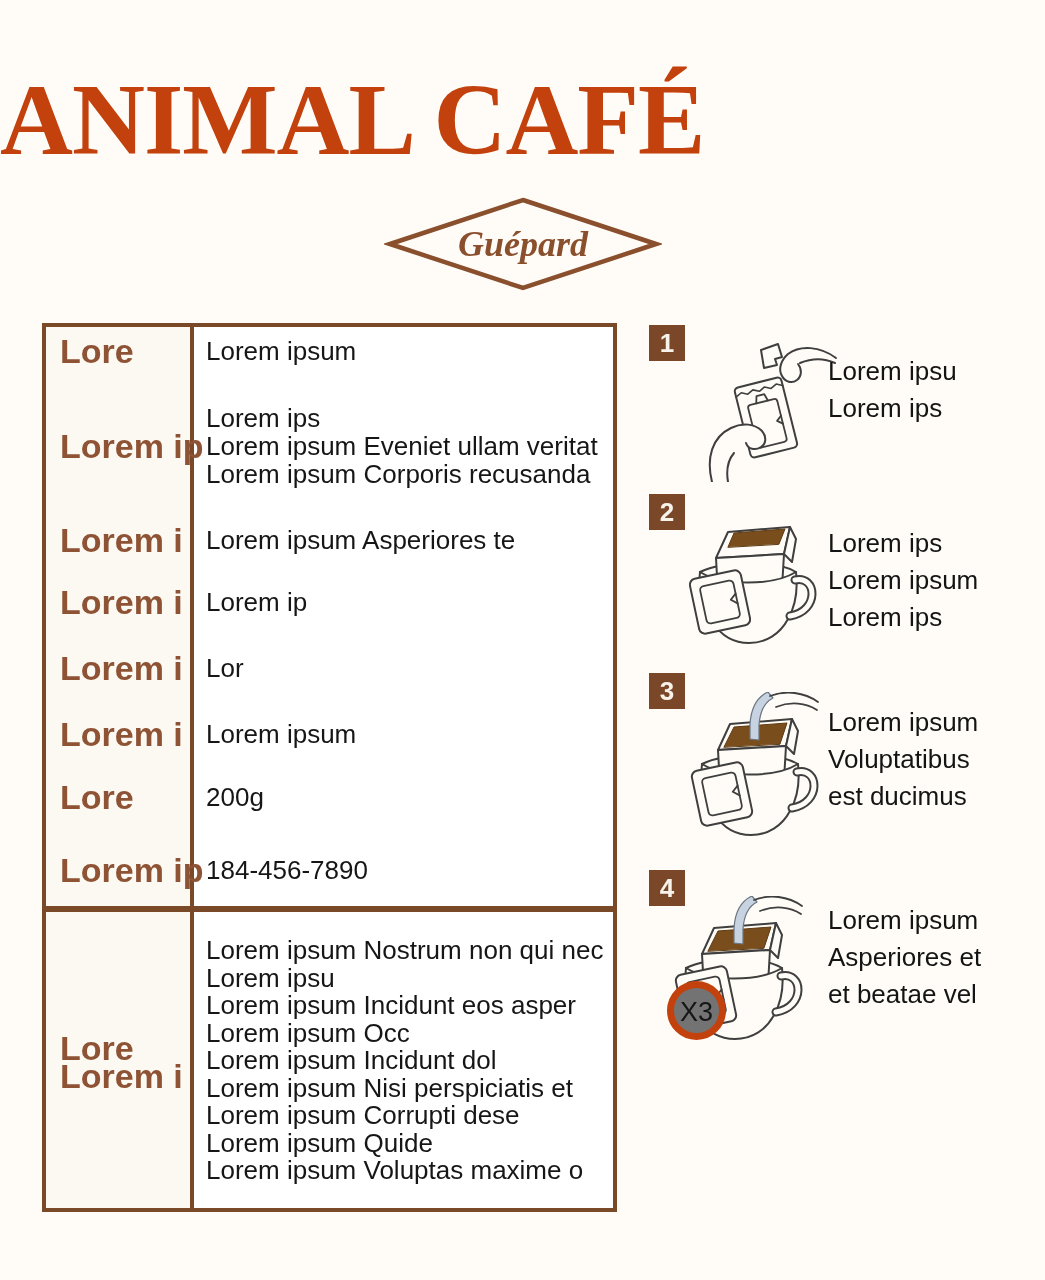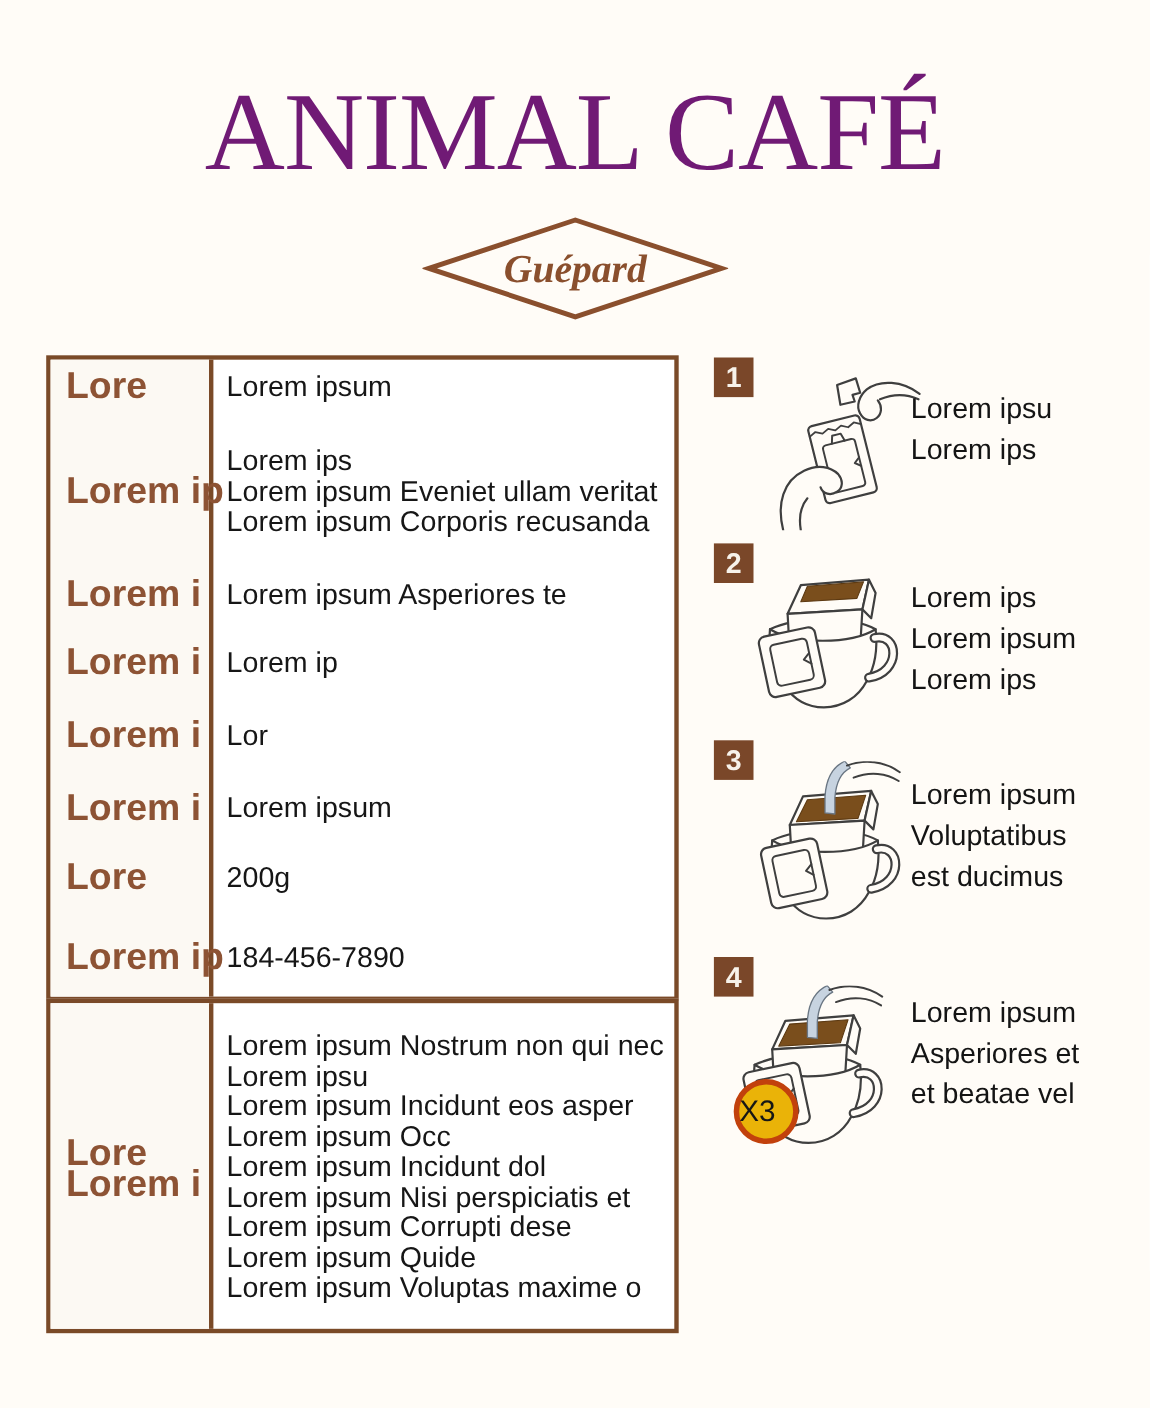--- a/index.html
+++ b/index.html
@@ -1,23 +1,23 @@
 <!DOCTYPE html>
 <html><head>
 <meta charset="utf-8">
 <style>
   html,body{margin:0;padding:0;}
   body{background:#ffffff;}
   .canvas{position:relative;width:1045px;height:1280px;background:#fffcf7;overflow:hidden;margin:0 auto;
           font-family:"Liberation Sans",sans-serif;}
 
   
-  .title{position:absolute;top:70px;left:0;width:100%;text-align:center;
-         font-family:"Liberation Serif",serif;font-weight:400;font-size:101px;line-height:100px;
-         letter-spacing:-1px;color:#701a75;}
+  .title{position:absolute;top:70px;left:0;width:100%;
+         font-family:"Liberation Serif",serif;font-weight:700;font-size:101px;line-height:100px;
+         letter-spacing:-1px;color:#c2410c;}
   .diamond-wrap{position:absolute;left:384px;top:194px;width:278px;height:100px;}
   .diamond-label{position:absolute;left:0;top:0;width:278px;height:100px;line-height:100px;text-align:center;
          font-family:"Liberation Serif",serif;font-style:italic;font-weight:700;font-size:36px;color:#8a4f2d;}
 
   
   .tbox{position:absolute;left:42px;width:575px;border:4px solid #7a4a28;background:#ffffff;box-sizing:border-box;}
   .tbox-top{top:323px;height:587px;}
   .tbox-bottom{top:908px;height:304px;}
   .lcell{position:absolute;left:0;top:0;bottom:0;width:144px;background:#fcf9f3;}
   .vline{position:absolute;left:144px;top:0;bottom:0;width:4px;background:#7a4a28;}
@@ -25,21 +25,21 @@
   .tlabel{position:absolute;left:14px;top:0;font-weight:700;font-size:34px;line-height:28px;color:#8d5334;white-space:pre-line;}
   .tvalue{position:absolute;left:160px;top:0;font-size:26px;line-height:28px;color:#161616;white-space:pre-line;}
   .tvalue.dense{font-size:26px;line-height:27.5px;}
 
   
   .stepnum{position:absolute;left:649px;width:36px;height:36px;background:#7a4729;
            color:#f7f2ea;font-weight:700;font-size:26px;line-height:36px;text-align:center;}
   .steptext{position:absolute;left:828px;font-size:26px;line-height:37px;color:#141414;white-space:pre-line;}
   .ill{position:absolute;}
   .x3-badge{position:absolute;left:667px;top:981px;width:59px;height:59px;box-sizing:border-box;
-            border:5px solid #c2410c;border-radius:50%;background:#eab308;
+            border:7px solid #c2410c;border-radius:50%;background:#737373;text-align:center;
             font-size:27px;line-height:49px;color:#161616;z-index:5;}
 </style>
 </head>
 <body>
 
 <div class="canvas">
 
   <div class="title">ANIMAL CAFÉ</div>
 
   <div class="diamond-wrap">

